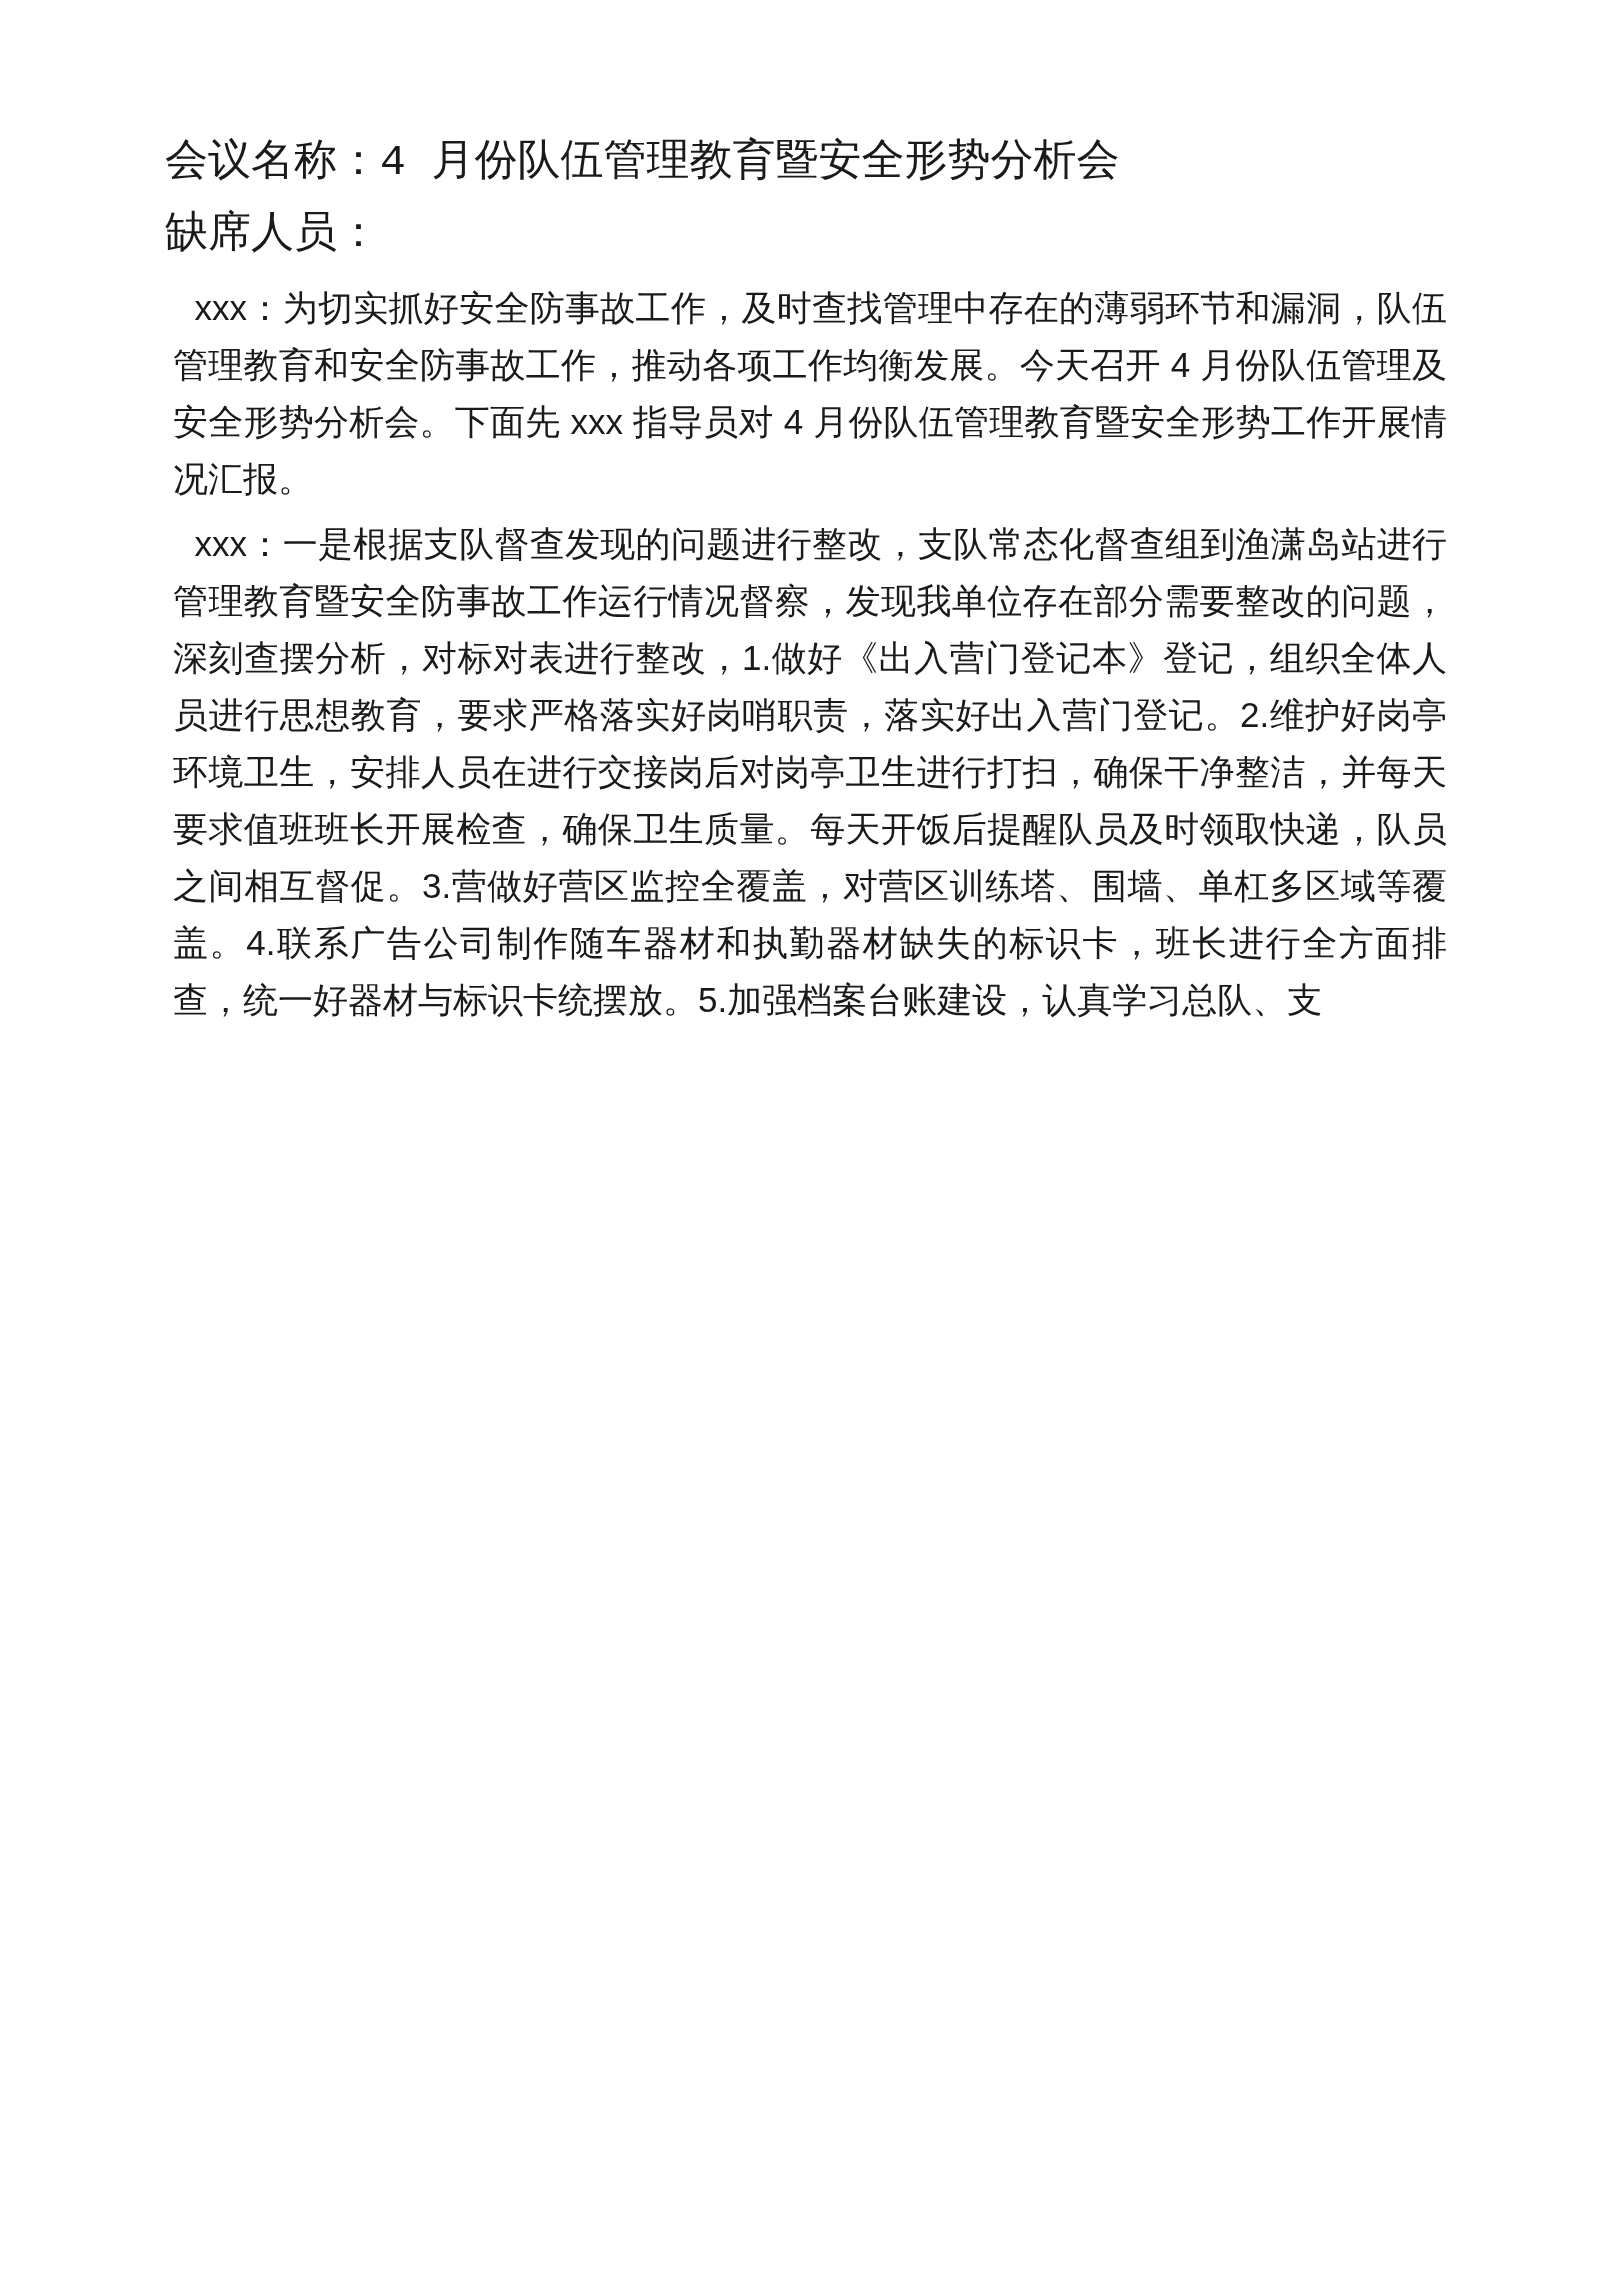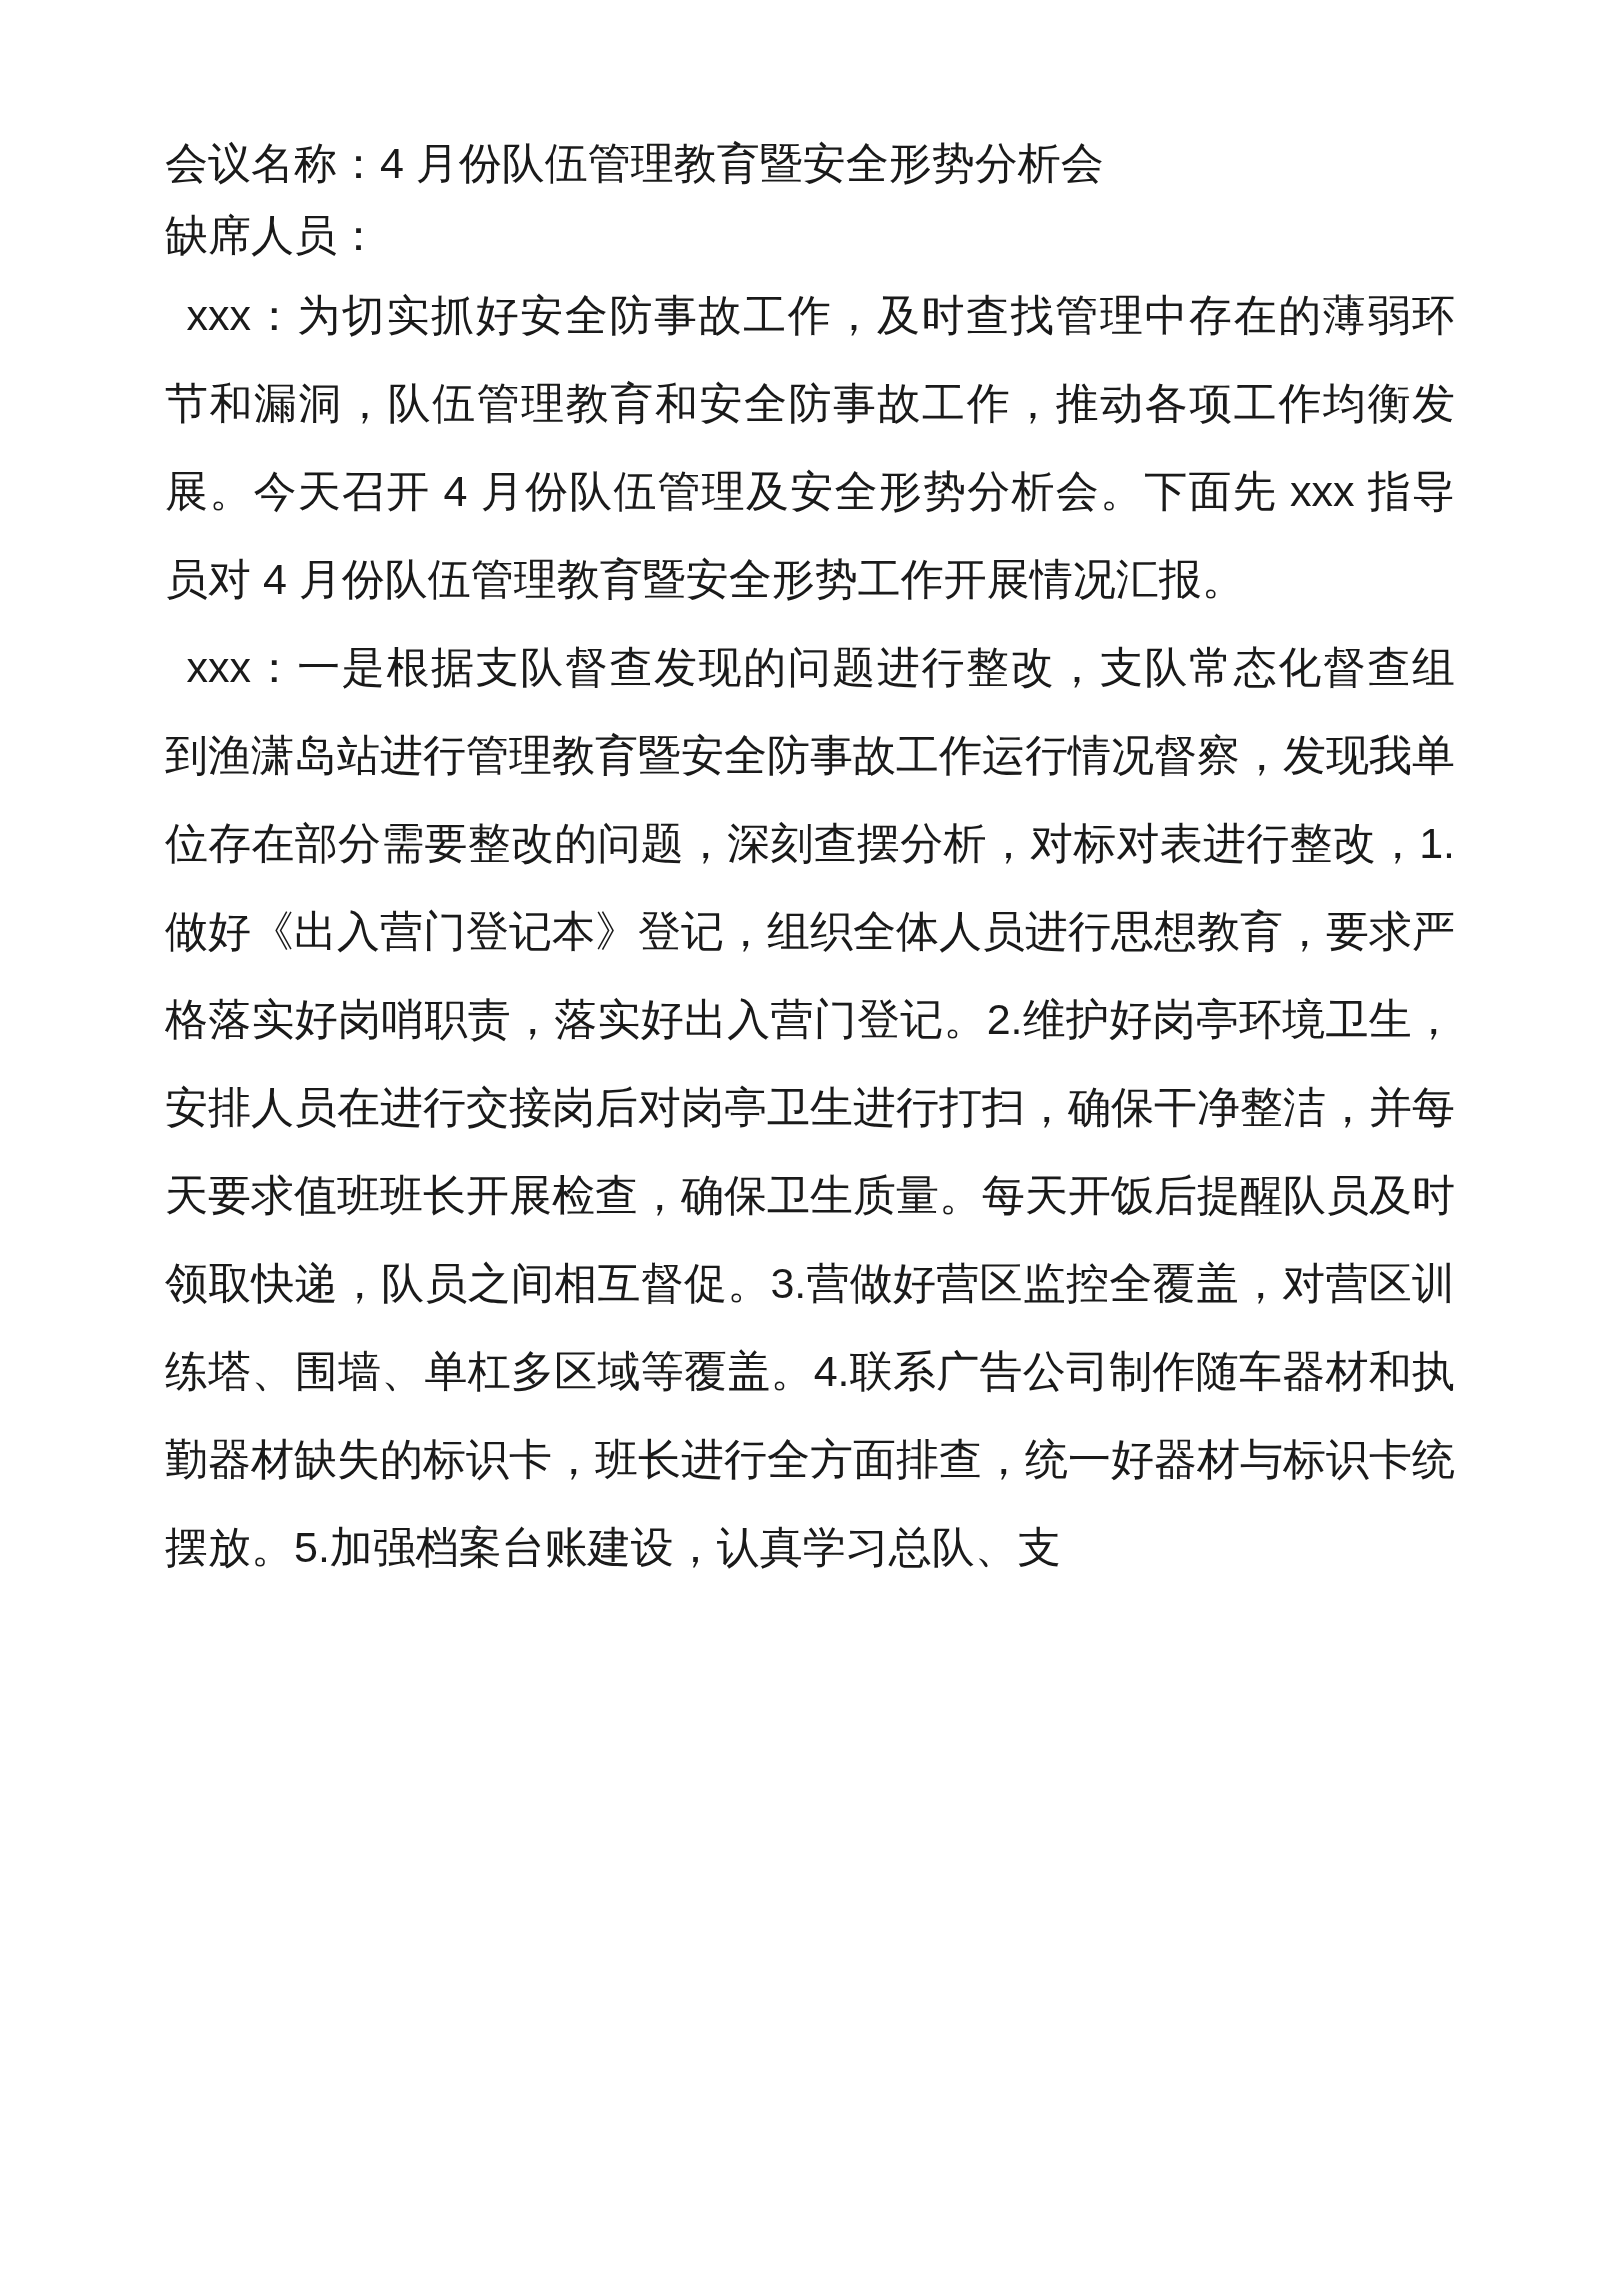--- a/index.html
+++ b/index.html
@@ -20,25 +20,26 @@
     height: 2293px;
     padding: 127px 165px 0 165px;
     background: #ffffff;
   }
   .meta-line {
     margin: 0;
     font-size: 43px;
     line-height: 72px;
     white-space: pre-wrap;
     text-align: left;
+    font-family: Liberation Mono, monospace;
   }
   .para {
-    margin: 0;
-    font-size: 43px;
-    line-height: 88px;
+    margin: 8px;
+    font-size: 35px;
+    line-height: 57px;
     text-align: justify;
     text-indent: 21.6px;
     white-space: pre-wrap;
     word-break: break-all;
   }
 </style>
 </head>
 <body>
 
 <div class="page">

